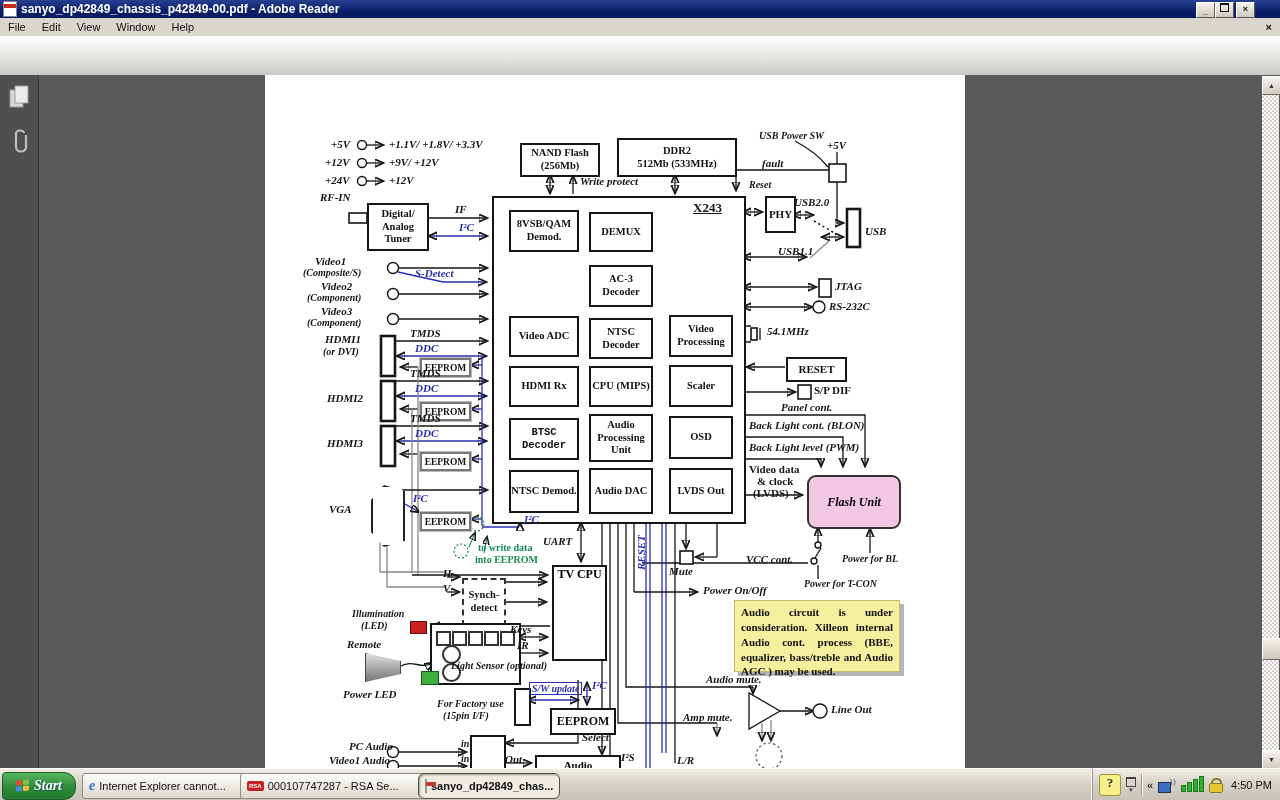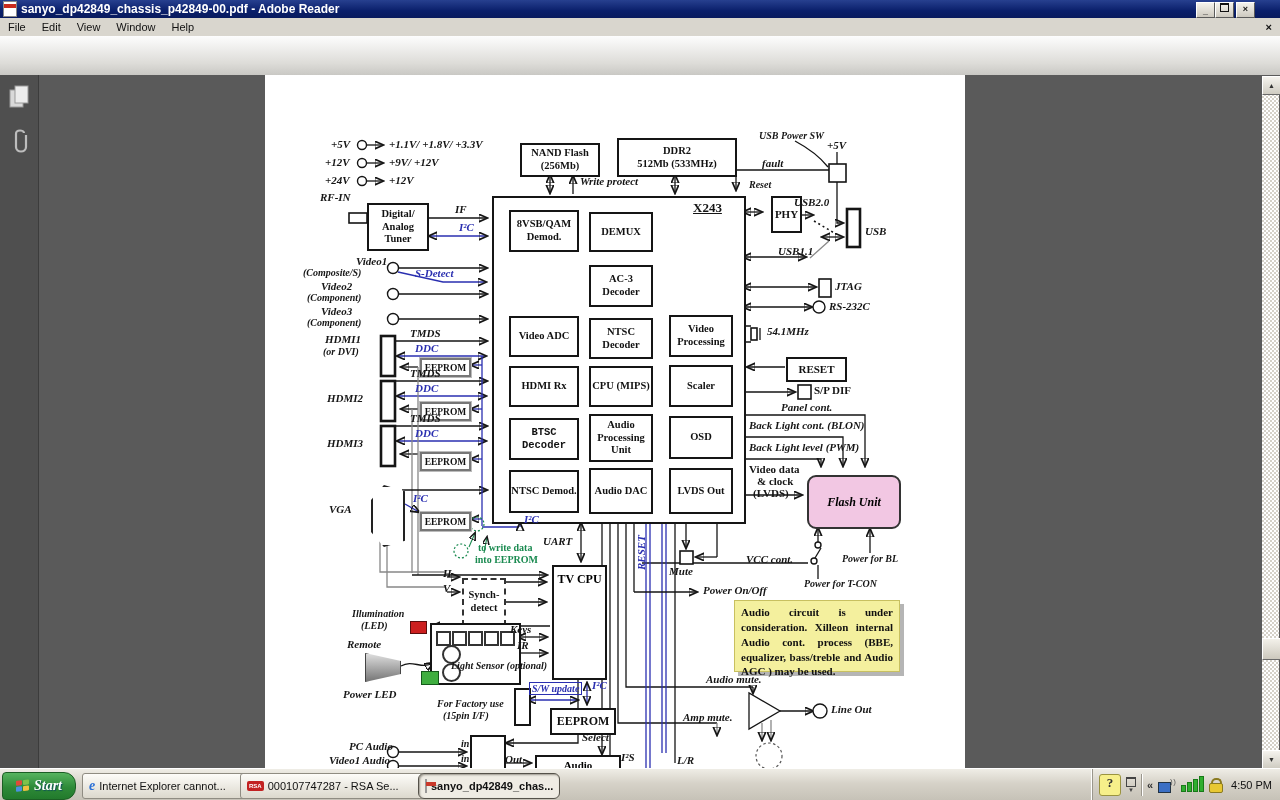--- a/index.html
+++ b/index.html
@@ -392,42 +392,42 @@
       <div class="bx" style="left:324px;top:393px;width:60px;height:42px;">Audio DAC</div>
       <div class="bx" style="left:404px;top:240px;width:60px;height:38px;">Video Processing</div>
       <div class="bx" style="left:404px;top:290px;width:60px;height:38px;">Scaler</div>
       <div class="bx" style="left:404px;top:341px;width:60px;height:39px;">OSD</div>
       <div class="bx" style="left:404px;top:393px;width:60px;height:42px;">LVDS Out</div>
       
       <span class="lb sm" style="left:494px;top:55px;">USB Power SW</span>
       <span class="lb" style="left:562px;top:64px;">+5V</span>
       <span class="lb" style="left:497px;top:82px;">fault</span>
       <span class="lb sm" style="left:484px;top:104px;">Reset</span>
-      <div class="bx" style="left:500px;top:121px;width:27px;height:33px;font-size:11px;margin-left:6px;">PHY</div>
+      <div class="bx" style="left:500px;top:121px;width:27px;height:33px;font-size:11px;">PHY</div>
       <span class="lb" style="left:529px;top:121px;">USB2.0</span>
       <span class="lb" style="left:600px;top:150px;">USB</span>
       <span class="lb" style="left:513px;top:170px;">USB1.1</span>
       <span class="lb" style="left:570px;top:205px;">JTAG</span>
       <span class="lb" style="left:564px;top:225px;">RS-232C</span>
       
       <span class="lb" style="left:502px;top:250px;">54.1MHz</span>
       <div class="bx" style="left:521px;top:282px;width:57px;height:21px;font-size:11px;">RESET</div>
       <span class="lb" style="left:549px;top:309px;font-style:normal;">S/P DIF</span>
       <span class="lb" style="left:516px;top:326px;">Panel cont.</span>
       <span class="lb" style="left:484px;top:344px;font-style:italic;">Back Light cont. (BLON)</span>
       <span class="lb" style="left:484px;top:366px;">Back Light level (PWM)</span>
       <span class="lb" style="left:484px;top:388px;font-style:normal;">Video data</span>
       <span class="lb" style="left:492px;top:400px;font-style:normal;">&amp; clock</span>
       <span class="lb" style="left:488px;top:412px;font-style:normal;">(LVDS)</span>
       <div class="panelunit" style="left:542px;top:400px;width:90px;height:50px;">Flash Unit</div>
       <span class="lb" style="left:481px;top:478px;">VCC cont.</span>
       <span class="lb sm" style="left:577px;top:478px;">Power for BL</span>
       <span class="lb sm" style="left:539px;top:503px;">Power for T-CON</span>
       
-      <span class="lb" style="left:50px;top:180px;margin-left:41px;">Video1</span>
+      <span class="lb" style="left:50px;top:180px;">Video1</span>
       <span class="lb sm" style="left:38px;top:192px;">(Composite/S)</span>
       <span class="lb bl" style="left:150px;top:192px;">S-Detect</span>
       <span class="lb" style="left:56px;top:205px;">Video2</span>
       <span class="lb sm" style="left:42px;top:217px;">(Component)</span>
       <span class="lb" style="left:56px;top:230px;">Video3</span>
       <span class="lb sm" style="left:42px;top:242px;">(Component)</span>
       <span class="lb" style="left:60px;top:258px;">HDMI1</span>
       <span class="lb sm" style="left:58px;top:271px;">(or DVI)</span>
       <span class="lb" style="left:62px;top:317px;">HDMI2</span>
       <span class="lb" style="left:62px;top:362px;">HDMI3</span>
@@ -443,21 +443,21 @@
       <div class="ebx" style="left:155px;top:377px;width:47px;height:15px;">EEPROM</div>
       <span class="lb bl" style="left:148px;top:417px;">I²C</span>
       <div class="ebx" style="left:155px;top:437px;width:47px;height:15px;">EEPROM</div>
       
       <div class="abs" style="left:106px;top:410px;width:30px;height:58px;background:#fff;border:2px solid #222;clip-path:polygon(38% 0,100% 10%,100% 90%,38% 100%,0 76%,0 24%);"></div>
       
       <span class="lb gr" style="left:213px;top:467px;">to write data</span>
       <span class="lb gr" style="left:210px;top:479px;">into EEPROM</span>
       <span class="lb bl" style="left:259px;top:438px;">I²C</span>
       <span class="lb" style="left:278px;top:460px;">UART</span>
-      <div class="abs" style="left:287px;top:490px;width:55px;height:115px;border:2.5px solid #151515;background:#fff;text-align:center;font:bold 12px 'Liberation Serif',serif;padding-top:5px;box-sizing:border-box;">TV CPU</div>
+      <div class="abs" style="left:287px;top:490px;width:55px;height:96px;border:2.5px solid #151515;background:#fff;text-align:center;font:bold 12px 'Liberation Serif',serif;box-sizing:border-box;">TV CPU</div>
       <div class="bx dashed" style="left:197px;top:503px;width:40px;height:44px;flex-direction:column;">
         <span>Synch-</span>
         <span>detect</span>
       </div>
       <span class="lb" style="left:178px;top:492px;">H</span>
       <span class="lb" style="left:178px;top:507px;">V</span>
       <span class="lb sm" style="left:87px;top:533px;">Illumination</span>
       <span class="lb sm" style="left:96px;top:545px;">(LED)</span>
       <div class="abs" style="left:145px;top:546px;width:15px;height:11px;background:#cc1f1f;border:1px solid #5a0d0d;"></div>
       <span class="lb" style="left:82px;top:563px;">Remote</span>

